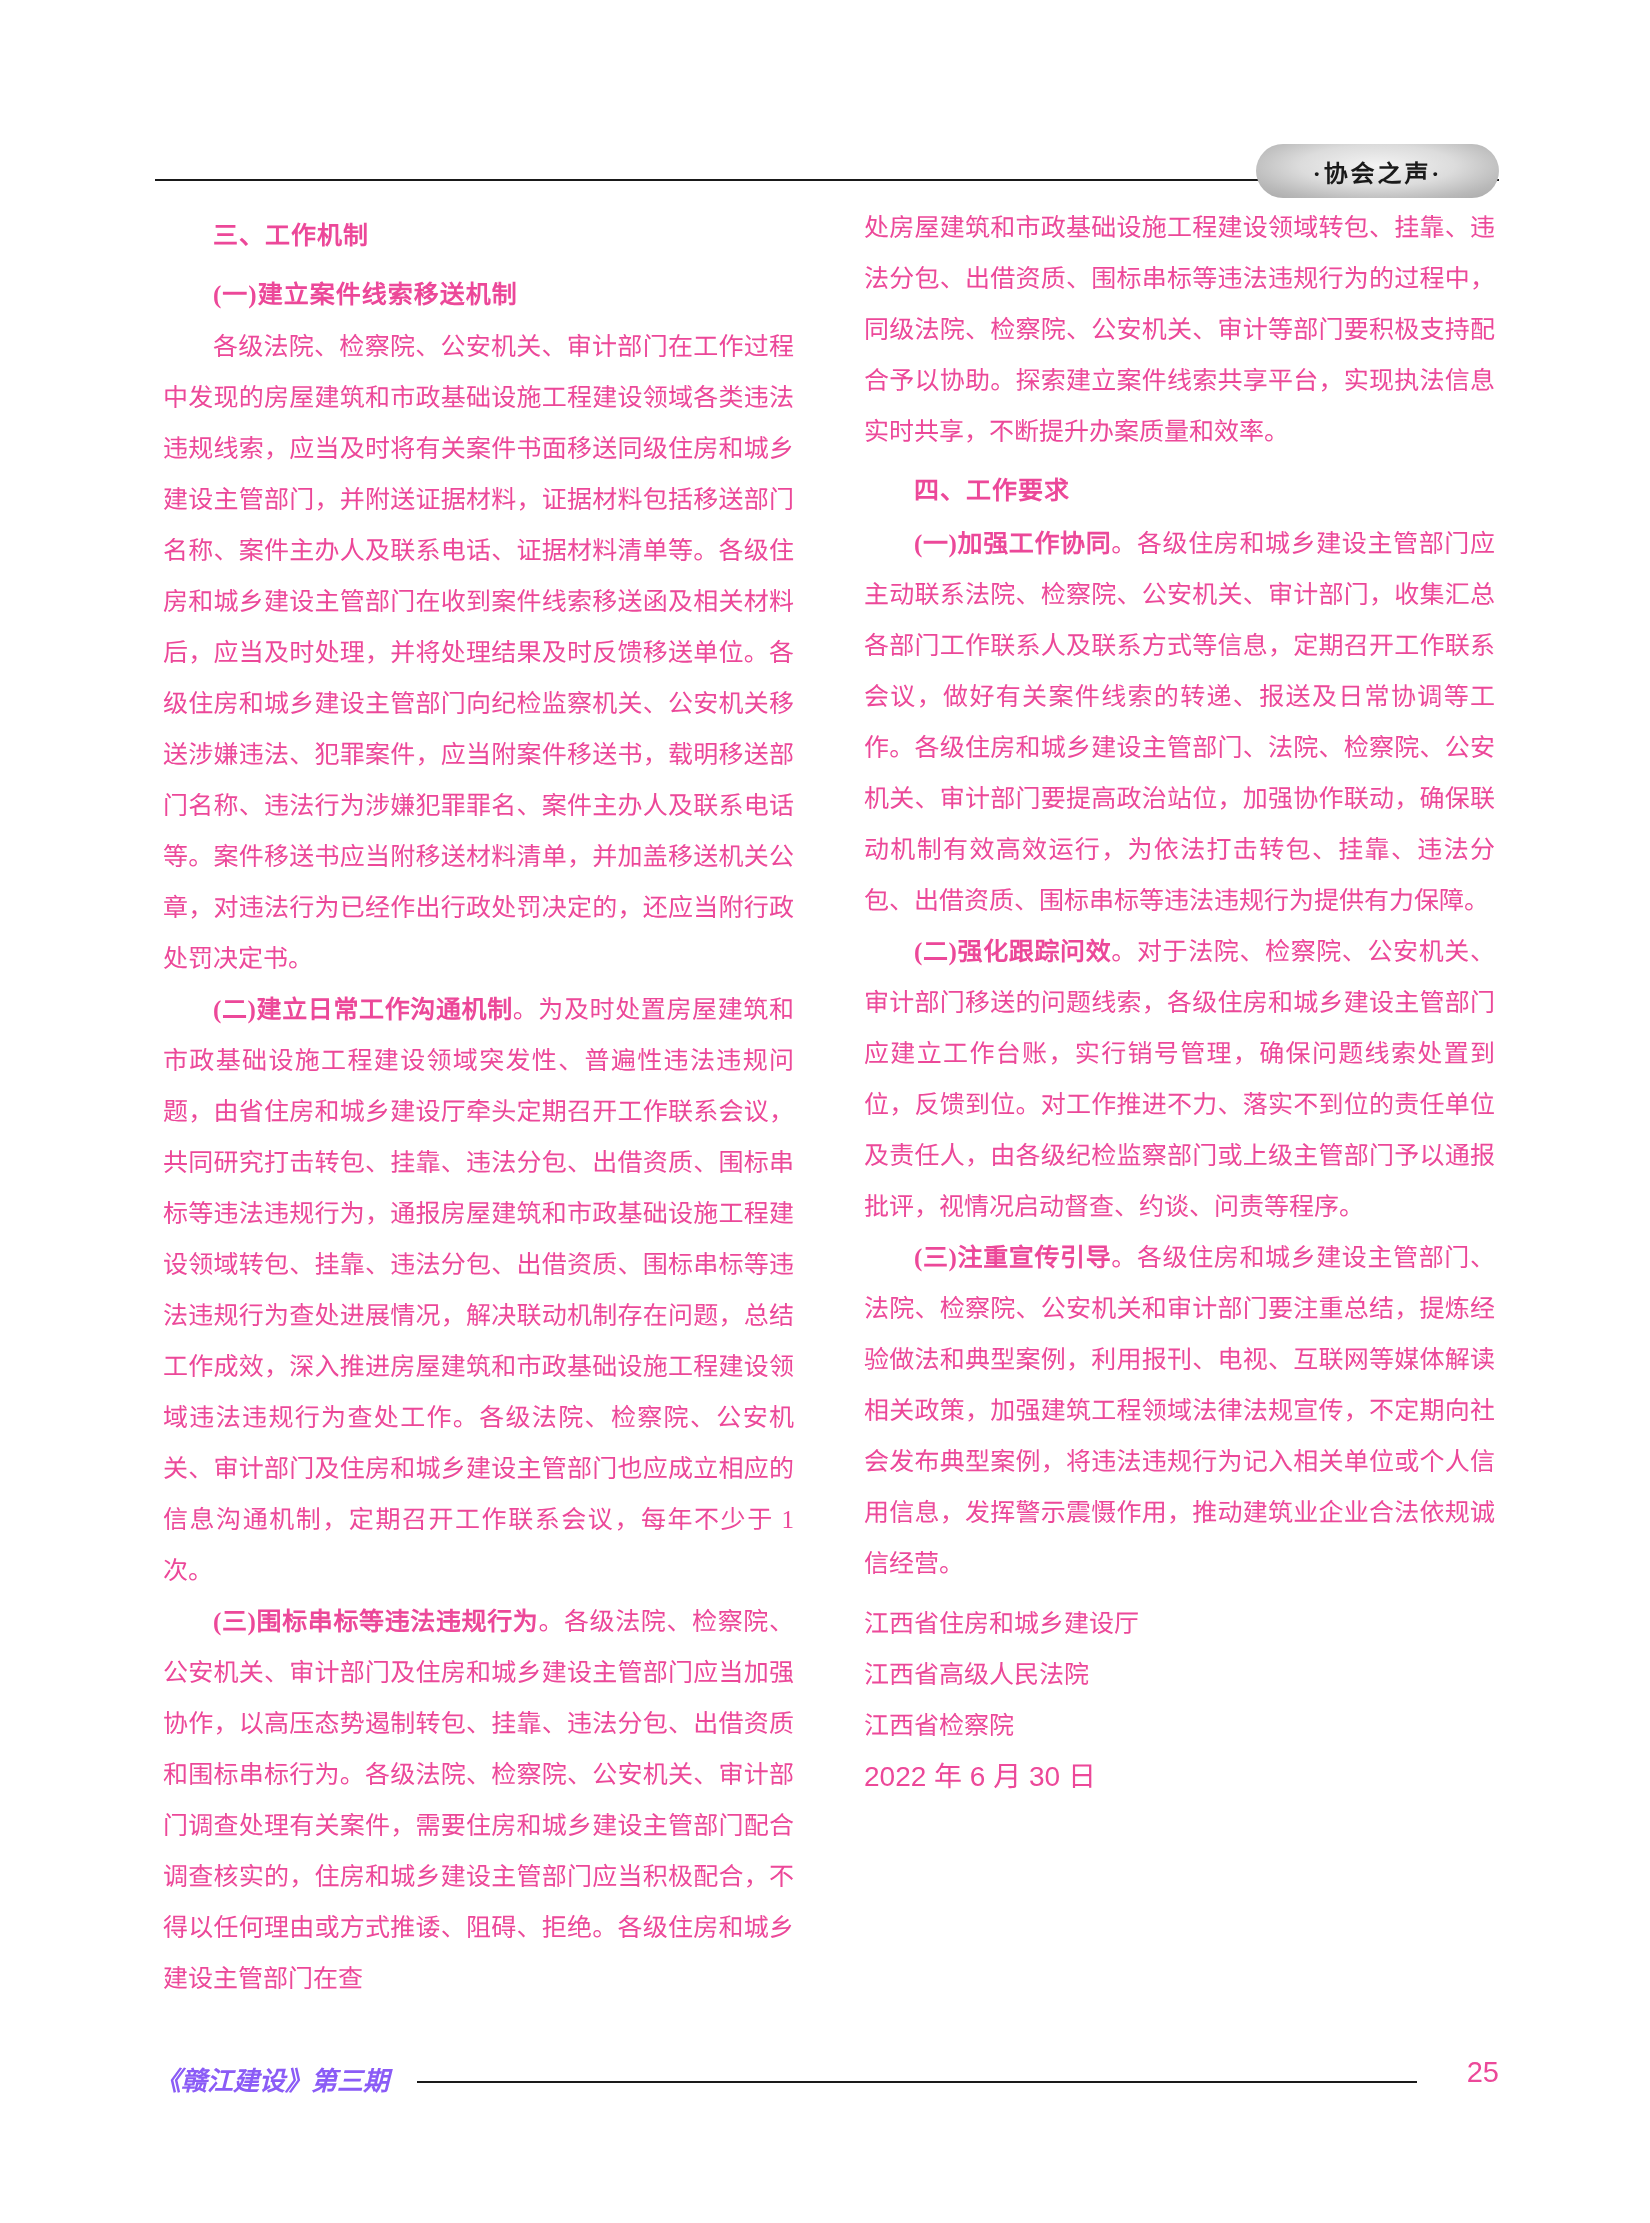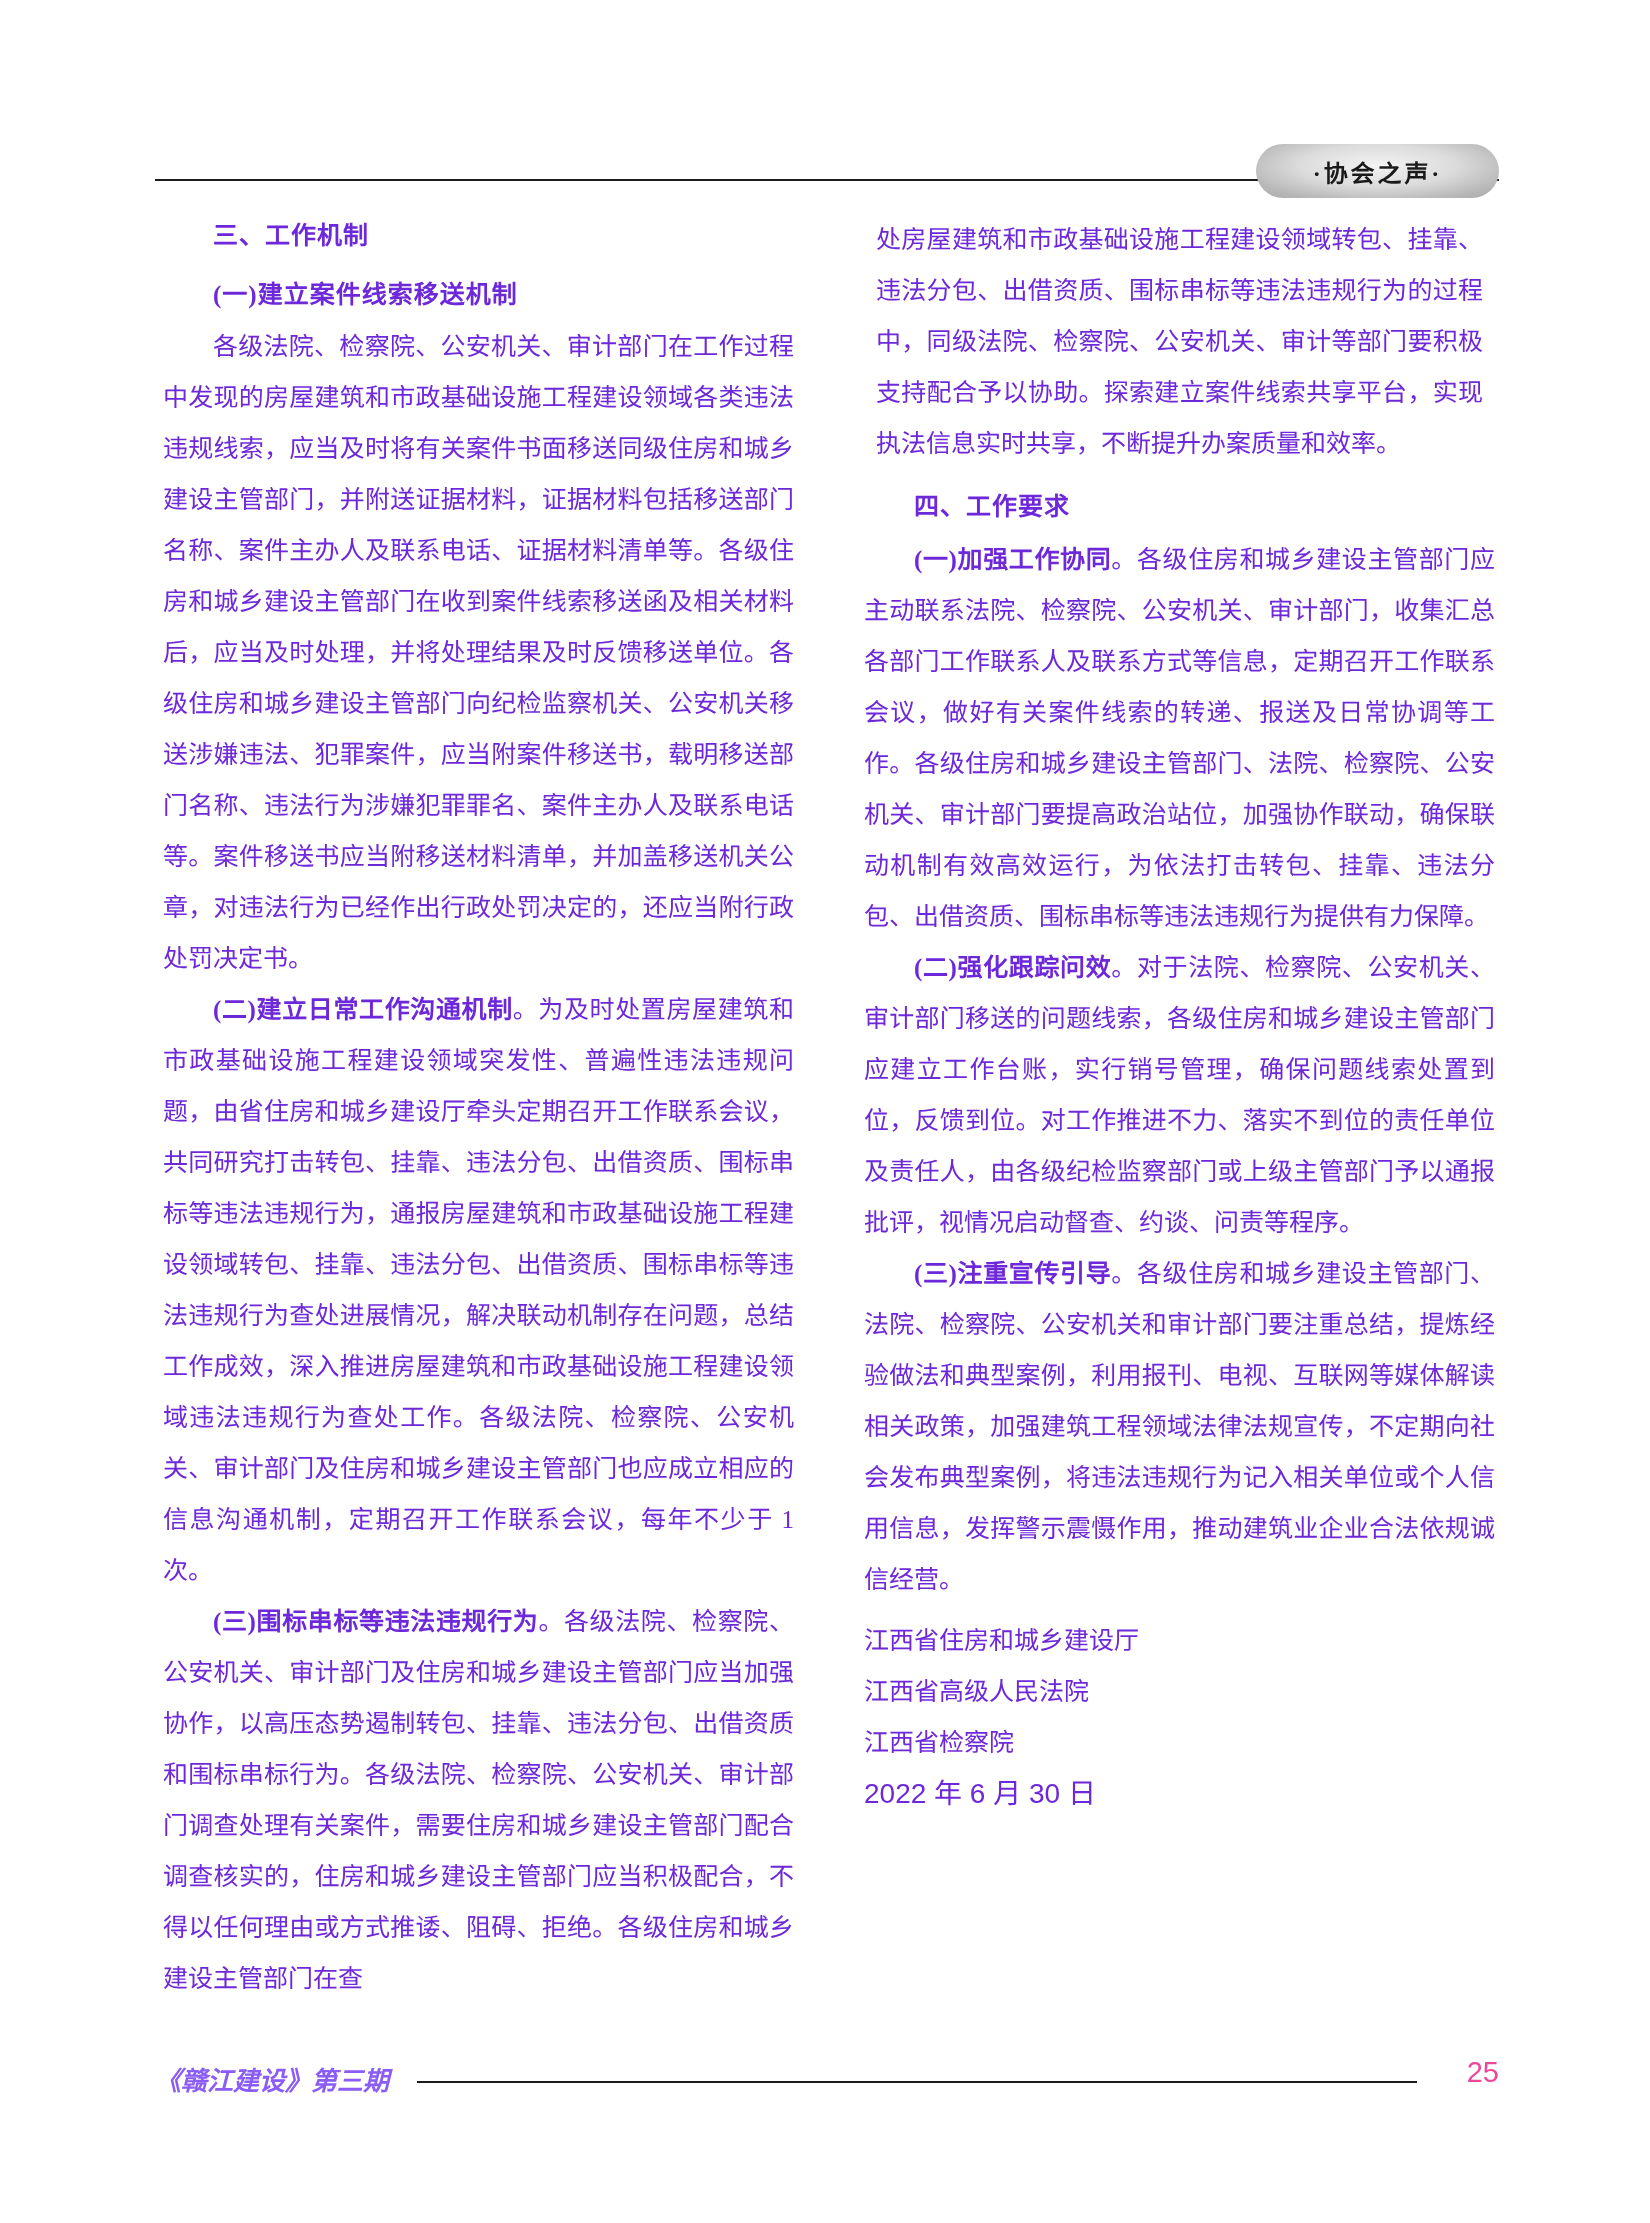--- a/index.html
+++ b/index.html
@@ -62,42 +62,42 @@
 
   
   .col {
     position: absolute;
     top: 194px;
     width: 631px;
     font-size: 25px;
     line-height: 51px;
     text-align: justify;
     text-justify: inter-ideograph;
-    color: #6d28d9;
+    color: #ec4899;
   }
   .col-left { left: 163px; }
   .col-right { left: 864px; }
 
   .sec-title {
     font-weight: bold;
     font-size: 25px;
     letter-spacing: 1px;
     margin: 7.8px 0 1.9px 0;
     text-indent: 2em;
   }
   .para {
     text-indent: 2em;
     margin: 0;
   }
   .para .lead {
     font-weight: bold;
   }
   .para-cont {
     text-indent: 0;
-    margin: 12px;
+    margin: 0;
   }
 
   
   .signature {
     margin-top: 9.7px;
     line-height: 51px;
     font-size: 25px;
   }
   .signature div {
     padding-right: 27px;

